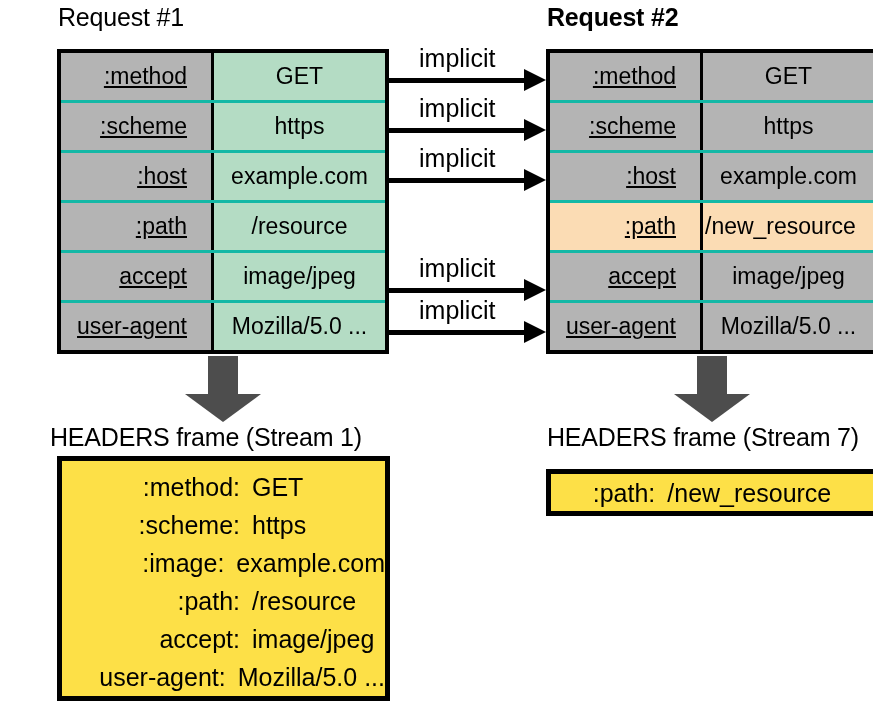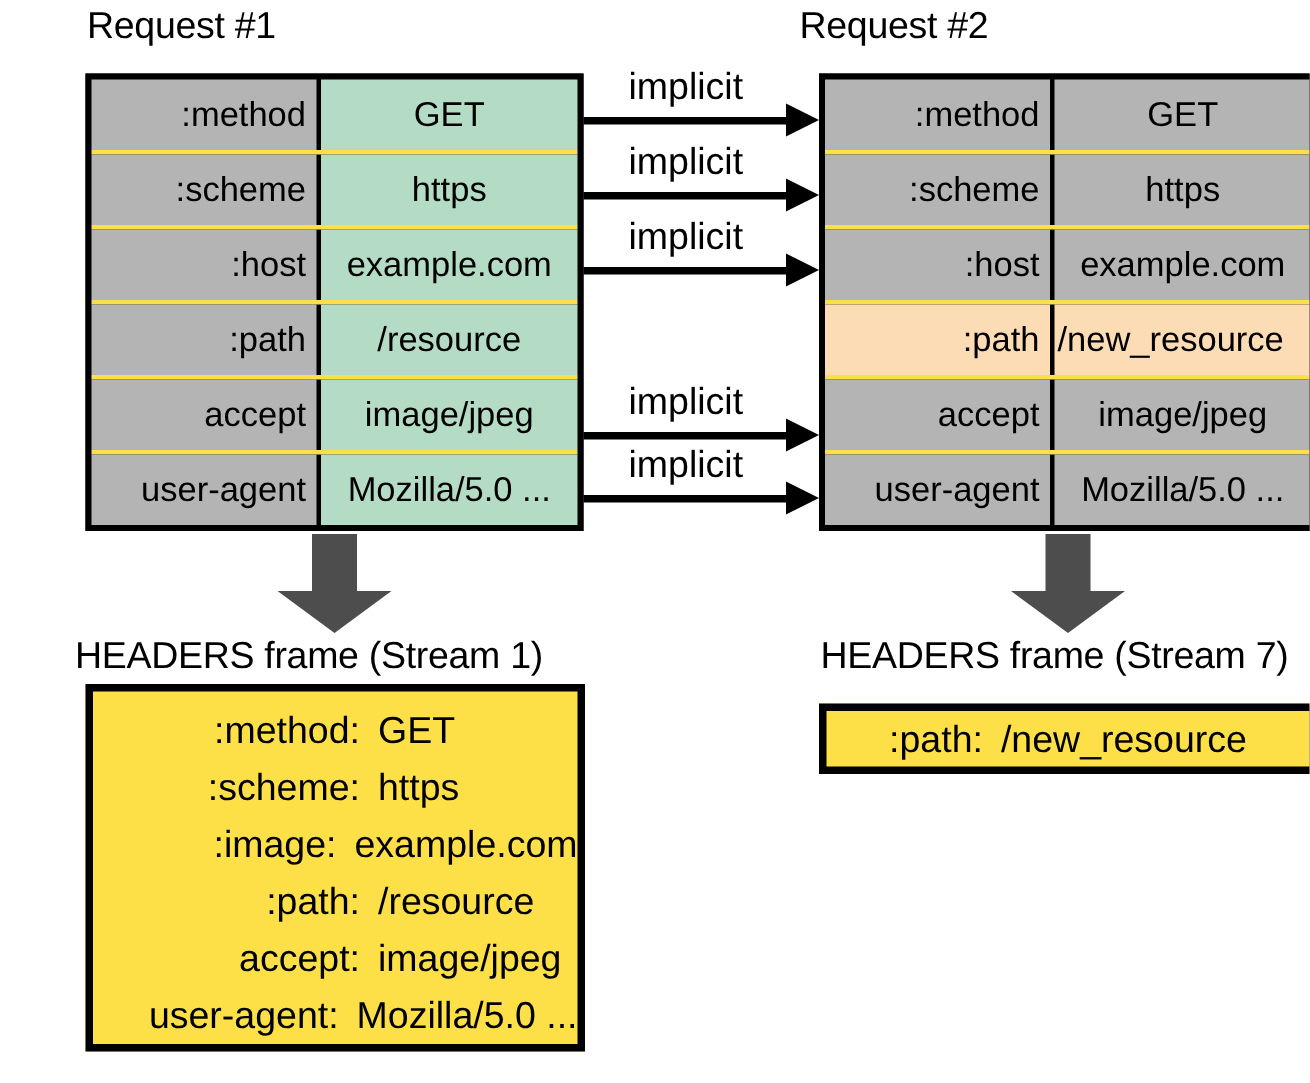--- a/index.html
+++ b/index.html
@@ -27,59 +27,60 @@
   
   .caption {
     position: absolute;
     font-size: 25px;
     line-height: 30px;
     letter-spacing: -0.2px;
     white-space: nowrap;
     font-weight: 400;
   }
   #req1-title  { left: 14px;  top: 2px; }
-  #req2-title  { left: 489px; top: 2px; }
+  #req2-title  { left: 503px; top: 2px; font-weight: bold; }
   #frame1-title{ left: 6px;  top: 422px; }
   #frame3-title{ left: 503px; top: 422px; }
 
   
   .htable {
     position: absolute;
     border: 4px solid #000;
     box-sizing: border-box;
     background: #000;
     display: flex;
     flex-direction: column;
   }
   #req1-table { left: 13px;  top: 49px; width: 332px; height: 305px; }
   #req2-table { left: 502px; top: 49px; width: 332px; height: 305px; }
 
   .hrow {
     display: flex;
     flex: 1 1 0;
     background: #000;
-    border-top: 3px solid #fde047;
+    border-top: 3px solid #14b8a6;
     box-sizing: border-box;
   }
   .hrow:first-child { border-top: none; }
 
   .cell-name, .cell-value {
     display: flex;
     align-items: center;
     box-sizing: border-box;
     font-size: 23px;
     line-height: 1;
     white-space: nowrap;
     overflow: hidden;
   }
   .cell-name {
     width: 150px;
     justify-content: flex-end;
-    padding-right: 7px;
+    padding-right: 24px;
     background: #b4b4b4;
+    text-decoration: underline;
   }
   .cell-value {
     flex: 1 1 auto;
     justify-content: center;
     margin-left: 3px;
     background: #b4b4b4;
   }
   .hrow.green .cell-value { background: #b4dcc4; }
   .hrow.green .cell-name  { background: #b4b4b4; }
   .hrow.highlight .cell-name,

